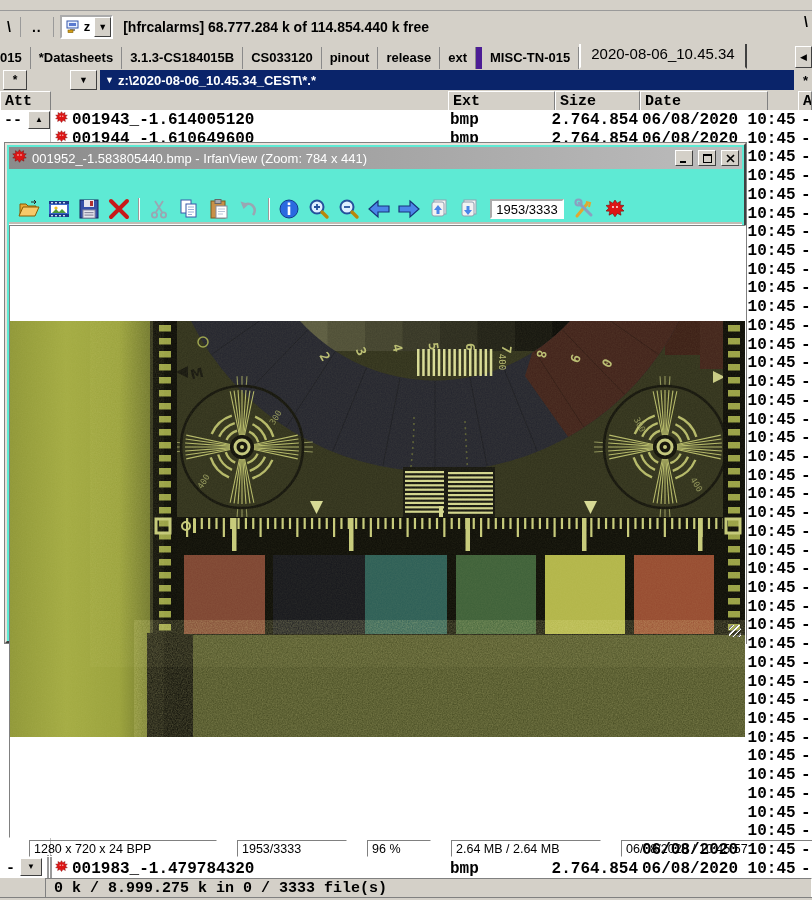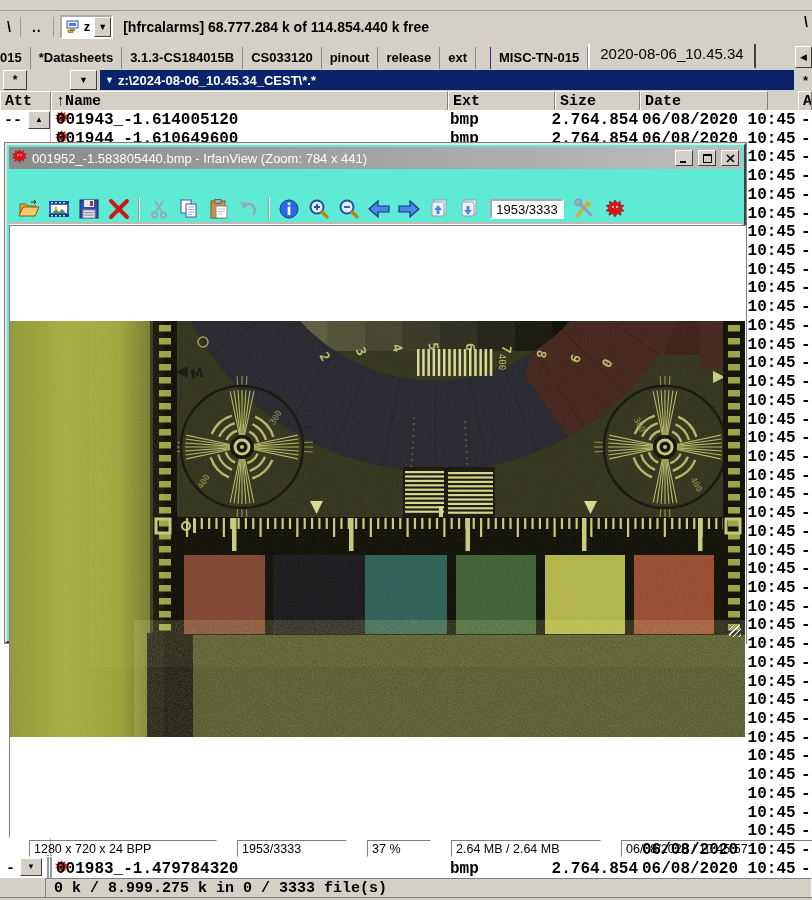--- a/index.html
+++ b/index.html
@@ -13,42 +13,42 @@
   .tc-vsep{width:1px;height:20px;background:#9a9a9a;margin:0 2px;}
   .tc-up{font-weight:bold;font-size:14px;padding:0 9px;letter-spacing:1px;}
   .drive-combo{display:flex;align-items:center;border:2px inset #fff;background:#fff;height:24px;margin-left:4px;}
   .drive-combo .dc-body{display:flex;align-items:center;padding:0 4px;gap:3px;font-weight:bold;font-size:13px;}
   .dc-btn{width:17px;height:20px;background:#d4d0c8;border:1px solid;border-color:#fff #404040 #404040 #fff;
           font-size:9px;display:flex;align-items:center;justify-content:center;}
   .tc-free{font-weight:bold;font-size:14px;margin-left:10px;}
   .tc-root-r{position:absolute;right:4px;top:14px;font-weight:bold;font-size:14px;}
   .tc-tabs{position:absolute;left:0;top:44px;width:795px;height:25px;display:flex;align-items:flex-end;overflow:hidden;}
   .tab{flex:0 0 auto;font-weight:bold;font-size:13px;padding:3px 8px 4px 8px;border-right:1px solid #8a8a8a;white-space:nowrap;}
-  .tab.gap-left{margin-left:14px;border-left:1px solid #4c1d95;}
+  .tab.gap-left{margin-left:0;border-left:6px solid #4c1d95;}
   .tab.active{font-weight:normal;font-size:15px;border:2px solid;border-color:#fff #404040 #d4d0c8 #fff;
               background:#d4d0c8;padding:2px 10px 5px 10px;margin-top:18px;}
   .tab-scroll{position:absolute;right:0;top:46px;width:17px;height:22px;background:#d4d0c8;border:1px solid;
               border-color:#fff #404040 #404040 #fff;font-size:9px;text-align:center;line-height:20px;}
   .mini-btn{position:absolute;background:#d4d0c8;border:1px solid;border-color:#fff #404040 #404040 #fff;
             font-size:10px;font-weight:bold;text-align:center;}
   .tc-pathbar{position:absolute;left:100px;top:70px;width:694px;height:20px;background:#0a246a;color:#fff;
               font-weight:bold;font-size:13px;display:flex;align-items:center;padding-left:5px;gap:4px;white-space:pre;}
   .path-caret{font-size:9px;}
   .tc-star-r{position:absolute;right:4px;top:73px;font-weight:bold;font-size:13px;}
   .tc-headers{position:absolute;left:0;top:91px;width:812px;height:20px;
               font-family:"Liberation Mono","DejaVu Sans Mono",monospace;font-weight:bold;font-size:15px;}
   .hcell{position:absolute;top:0;height:20px;border:1px solid;border-color:#fff #808080 #808080 #fff;
          background:#d4d0c8;padding:1px 0 0 4px;overflow:hidden;white-space:nowrap;}
   .tc-list{position:absolute;left:0;top:110px;width:812px;height:768px;background:#fff;overflow:hidden;}
   .gutter-line{position:absolute;left:50px;top:0;width:1px;height:768px;background:#c0c0c0;}
   .frow{position:absolute;left:0;width:812px;height:19px;font-family:"Liberation Mono","DejaVu Sans Mono",monospace;
         font-weight:bold;font-size:16px;white-space:pre;}
   .frow span{position:absolute;top:0;line-height:19px;}
   .f-icon{position:absolute;top:3px;left:55px;width:13px;height:13px;}
-  .f-name{left:56px;} .f-ext{left:450px;}
+  .f-name{left:72px;} .f-ext{left:450px;}
   .f-size{left:540px;width:98px;text-align:right;}
   .f-date{left:642px;} .f-attr{left:801px;}
   .tc-footer{position:absolute;left:45px;top:878px;width:767px;height:20px;border:1px solid;
              border-color:#808080 #fff #fff #808080;background:#d4d0c8;
              font-family:"Liberation Mono","DejaVu Sans Mono",monospace;font-weight:bold;font-size:15px;
              padding:1px 0 0 8px;white-space:pre;}
   .tc-botline{position:absolute;left:0;top:897px;width:812px;height:3px;background:#d4d0c8;border-top:1px solid #808080;}
   .dbar{position:absolute;left:47px;top:855px;width:2px;height:42px;background:#9a9a9a;box-shadow:3px 0 0 #9a9a9a;}
   .g-attr{position:absolute;font-family:"Liberation Mono","DejaVu Sans Mono",monospace;font-weight:bold;font-size:15px;}
   
@@ -116,27 +116,26 @@
       <span class="tab">ext</span>
       <span class="tab gap-left">MISC-TN-015</span>
       <span class="tab active">2020-08-06_10.45.34</span>
     </div>
   <span class="tab-scroll">◀</span>
 
   <span class="mini-btn" style="left:3px;top:70px;width:24px;height:20px;font-size:12px;line-height:18px;">*</span>
   <span class="mini-btn" style="left:70px;top:70px;width:27px;height:20px;font-size:9px;line-height:18px;">▼</span>
 
   <div class="tc-pathbar">
-    <span class="path-caret">▼</span><span>z:\2024-08-06_10.45.34_CEST\*.*</span>
+    <span class="path-caret">▼</span><span>z:\2020-08-06_10.45.34_CEST\*.*</span>
   </div>
   <span class="tc-star-r">*</span>
 
   <div class="tc-headers">
     <div class="hcell" style="left:0;width:51px;">Att</div>
-    <div class="hcell" style="left:51px;width:397px;"><span>↑</span><span>Name</span></div>
     <div class="hcell" style="left:448px;width:107px;">Ext</div>
     <div class="hcell" style="left:555px;width:85px;">Size</div>
     <div class="hcell" style="left:640px;width:128px;">Date</div>
     <div class="hcell" style="left:798px;width:14px;">A</div>
   </div>
 
   <div class="tc-list" id="file-list">
     <div class="gutter-line"></div>
   <div class="frow" style="top: 1px;"><span class="f-icon"><svg width="13" height="13" viewBox="0 0 20 20">
             <path d="M10 1 L12.2 4.2 L15.5 2.2 L15 6 L19 6.5 L16.2 9.2 L19 12 L15.2 12.3 L16 16.2 L12.4 14.4 L10 17.8 L7.6 14.4 L4 16.2 L4.8 12.3 L1 12 L3.8 9.2 L1 6.5 L5 6 L4.5 2.2 L7.8 4.2 Z" fill="#dd1515" stroke="#7a0808" stroke-width="0.6"></path>
@@ -712,20 +711,20 @@
           <rect x="146" y="198" width="14" height="14" fill="none" stroke="#c3c878" stroke-width="3"></rect>
           <rect x="716" y="198" width="14" height="14" fill="none" stroke="#c3c878" stroke-width="3"></rect>
           <rect x="180" y="310" width="555" height="106" filter="url(#grain)" opacity="0.45"></rect>
           <rect x="140" y="0" width="595" height="314" filter="url(#grain)" opacity="0.13"></rect>
           <rect x="0" y="0" width="140" height="416" filter="url(#grain)" opacity="0.12"></rect>
         </svg>
     </div>
     <div class="iv-status" id="iv-status">
         <span class="sp" style="width: 188px;">1280 x 720 x 24 BPP</span>
         <span class="sp" style="width: 110px;">1953/3333</span>
-        <span class="sp" style="width: 64px;">37 %</span>
+        <span class="sp" style="width: 64px;">96 %</span>
         <span class="sp" style="width: 150px;">2.64 MB / 2.64 MB</span>
         <span class="sp" style="width: 213px;">06/08/2020 / 10:45:57</span>
       </div>
     <div class="grip"></div>
   </div>
 
 </div>
 
 </body></html>

